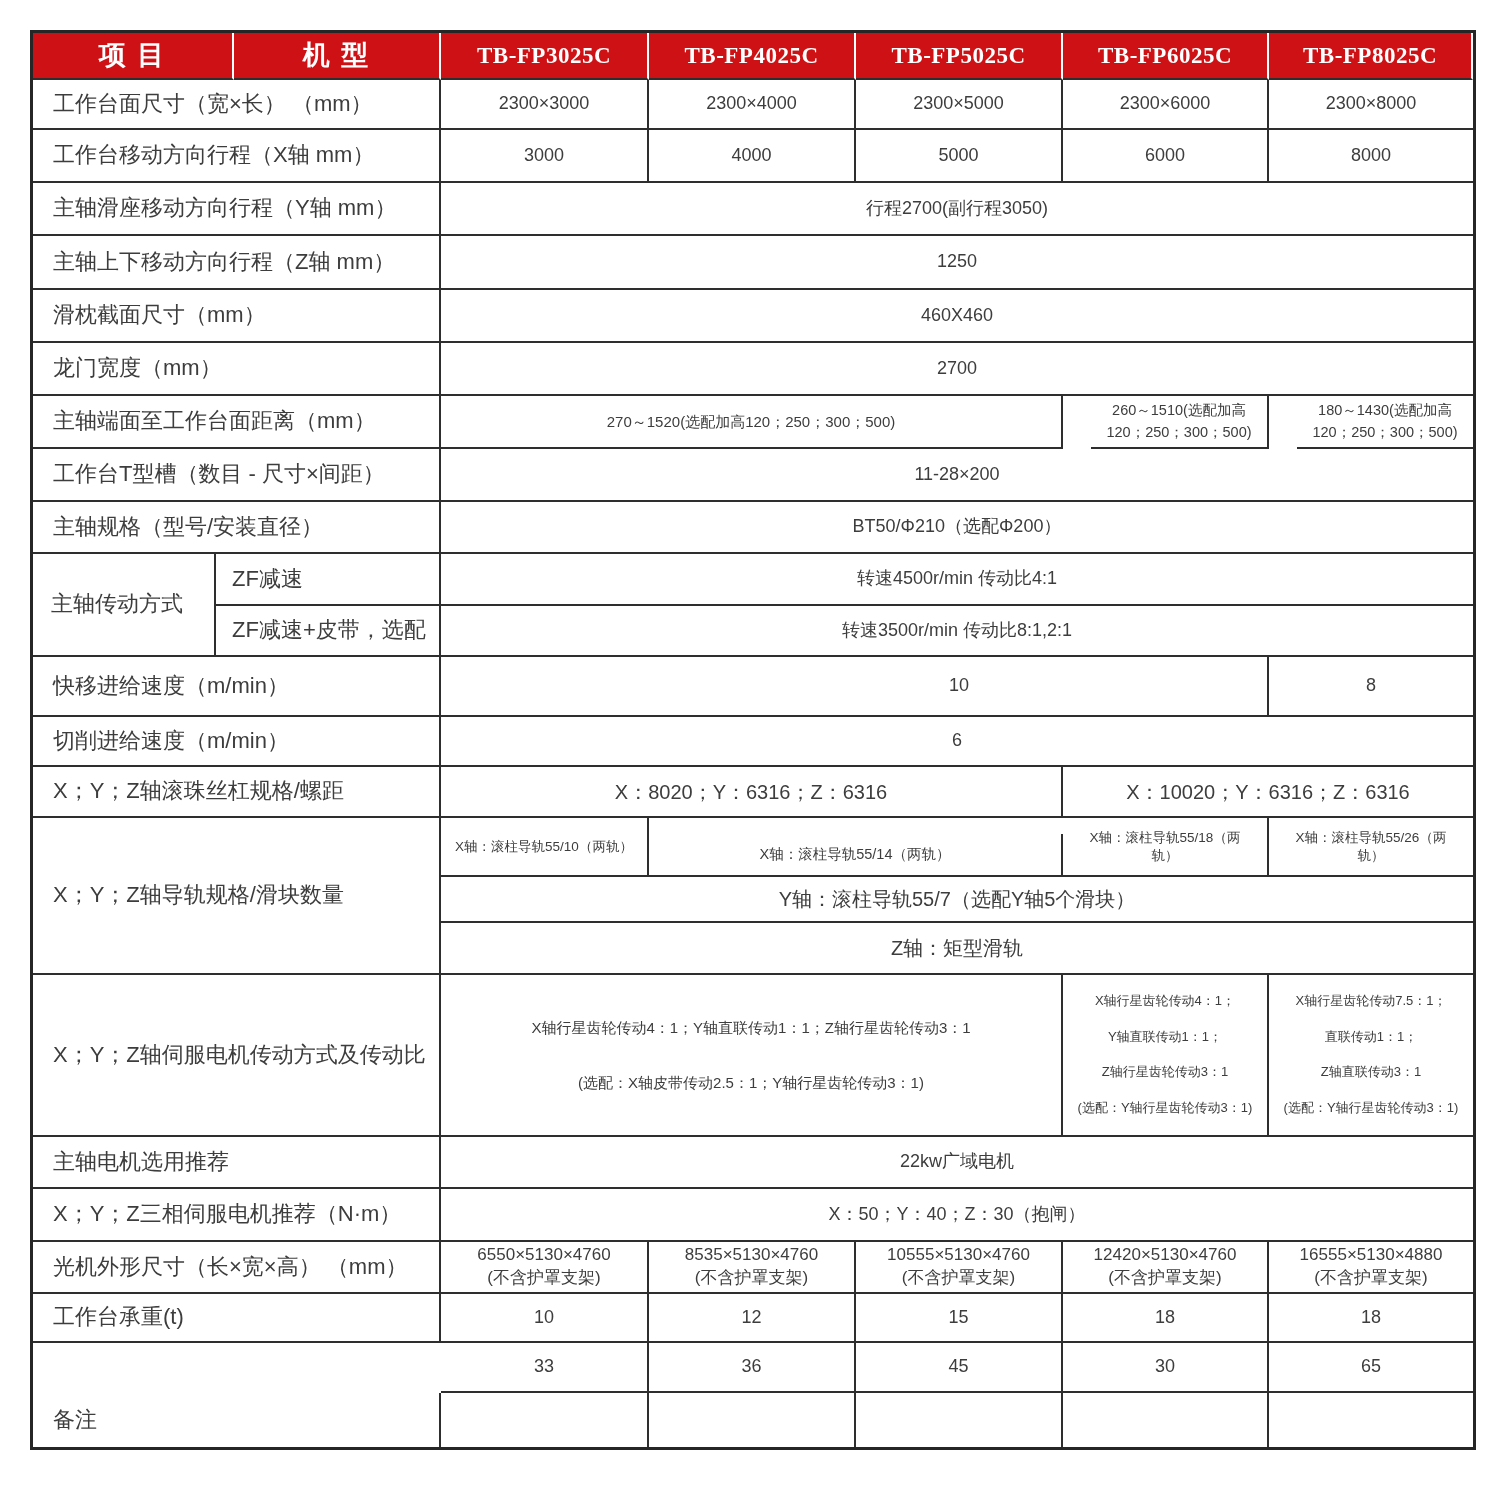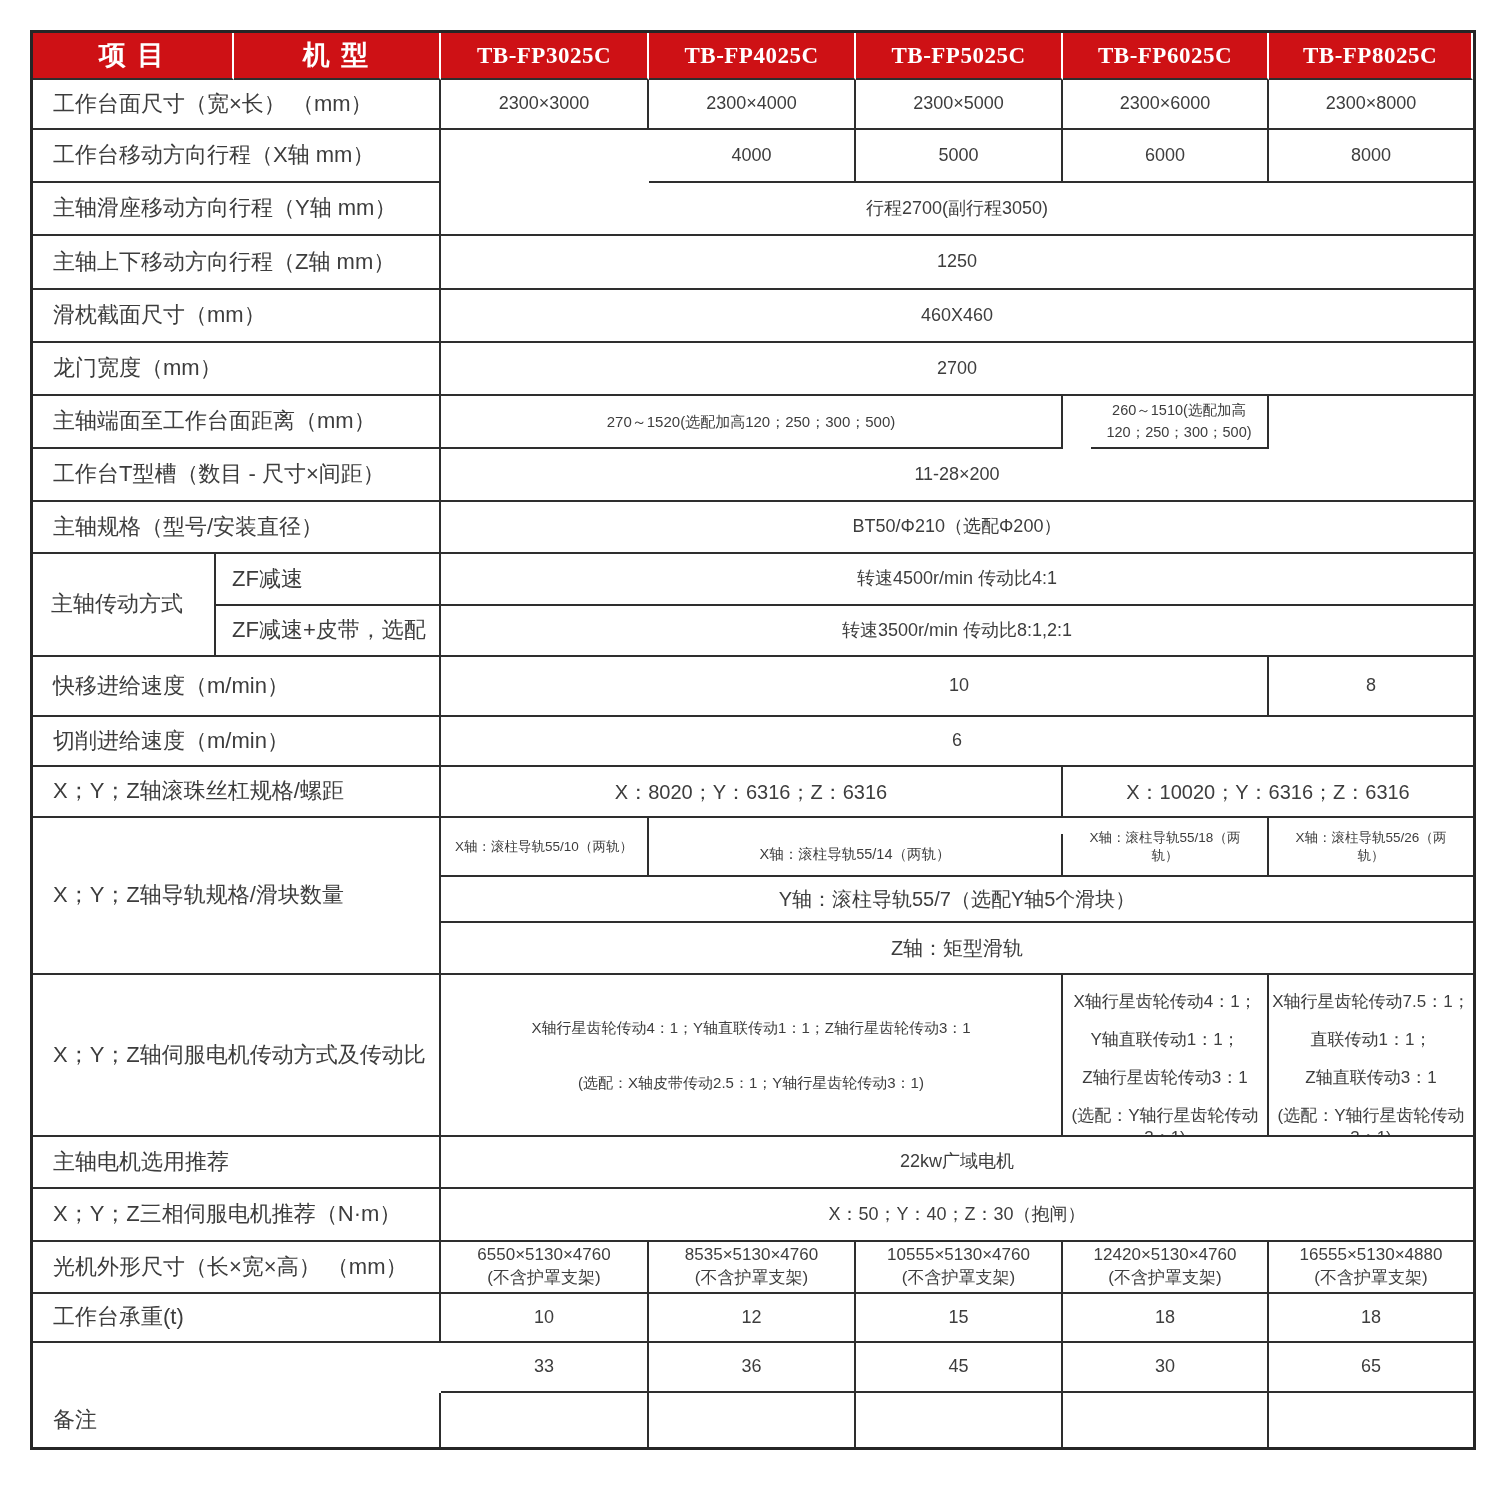--- a/index.html
+++ b/index.html
@@ -23,21 +23,21 @@
   .sub{justify-content:flex-start;text-align:left;padding:0 6px 0 16px;font-size:22px;}
   .v{font-size:18px;}
   .vm{font-size:20px;}
   .sm{font-size:15px;padding:0 8px;}
   .xs{font-size:14.5px;padding:0 5px;line-height:1.45;margin-left:28px;}
   .gx{font-size:13.5px;padding:0 14px;}
   .gxm{font-size:14.5px;padding:0 6px;margin-top:16px;}
   .off{padding-left:210px;}
   .col{flex-direction:column;justify-content:center;}
   .srv{font-size:15px;gap:36px;}
-  .srv2{font-size:17px;justify-content:space-evenly;padding:16px 2px;gap:16px;}
+  .srv2{font-size:13px;justify-content:space-evenly;padding:16px 2px;gap:16px;}
   .dim{font-size:17px;line-height:1.35;}
 </style>
 </head>
 <body>
 
 <div class="tbl">
 
   <div class="c h" style="grid-area:1/1/2/3">项  目</div>
   <div class="c h" style="grid-area:1/3/2/4">机  型</div>
   <div class="c h hm" style="grid-area:1/4/2/5">TB-FP3025C</div>
@@ -47,40 +47,42 @@
   <div class="c h hm er" style="grid-area:1/8/2/9">TB-FP8025C</div>
 
   <div class="c lbl" style="grid-area:2/1/3/4">工作台面尺寸（宽×长） （mm）</div>
   <div class="c v" style="grid-area:2/4/3/5">2300×3000</div>
   <div class="c v" style="grid-area:2/5/3/6">2300×4000</div>
   <div class="c v" style="grid-area:2/6/3/7">2300×5000</div>
   <div class="c v" style="grid-area:2/7/3/8">2300×6000</div>
   <div class="c v er" style="grid-area:2/8/3/9">2300×8000</div>
 
   <div class="c lbl" style="grid-area:3/1/4/4">工作台移动方向行程（X轴 mm）</div>
+  <div class="c v" style="grid-area:3/4/4/5">3000</div>
   <div class="c v" style="grid-area:3/5/4/6">4000</div>
   <div class="c v" style="grid-area:3/6/4/7">5000</div>
   <div class="c v" style="grid-area:3/7/4/8">6000</div>
   <div class="c v er" style="grid-area:3/8/4/9">8000</div>
 
   <div class="c lbl" style="grid-area:4/1/5/4">主轴滑座移动方向行程（Y轴 mm）</div>
   <div class="c v er" style="grid-area:4/4/5/9">行程2700(副行程3050)</div>
 
   <div class="c lbl" style="grid-area:5/1/6/4">主轴上下移动方向行程（Z轴 mm）</div>
   <div class="c v er" style="grid-area:5/4/6/9">1250</div>
 
   <div class="c lbl" style="grid-area:6/1/7/4">滑枕截面尺寸（mm）</div>
   <div class="c v er" style="grid-area:6/4/7/9">460X460</div>
 
   <div class="c lbl" style="grid-area:7/1/8/4">龙门宽度（mm）</div>
   <div class="c v er" style="grid-area:7/4/8/9">2700</div>
 
   <div class="c lbl" style="grid-area:8/1/9/4">主轴端面至工作台面距离（mm）</div>
   <div class="c sm" style="grid-area:8/4/9/7">270～1520(选配加高120；250；300；500)</div>
   <div class="c xs" style="grid-area:8/7/9/8">260～1510(选配加高120；250；300；500)</div>
+  <div class="c xs er" style="grid-area:8/8/9/9">180～1430(选配加高120；250；300；500)</div>
 
   <div class="c lbl" style="grid-area:9/1/10/4">工作台T型槽（数目 - 尺寸×间距）</div>
   <div class="c v er" style="grid-area:9/4/10/9">11-28×200</div>
 
   <div class="c lbl" style="grid-area:10/1/11/4">主轴规格（型号/安装直径）</div>
   <div class="c v er" style="grid-area:10/4/11/9">BT50/Φ210（选配Φ200）</div>
 
   <div class="c lbl" style="grid-area:11/1/13/2;padding-left:18px;">主轴传动方式</div>
   <div class="c sub" style="grid-area:11/2/12/4">ZF减速</div>
   <div class="c v er" style="grid-area:11/4/12/9">转速4500r/min 传动比4:1</div>

